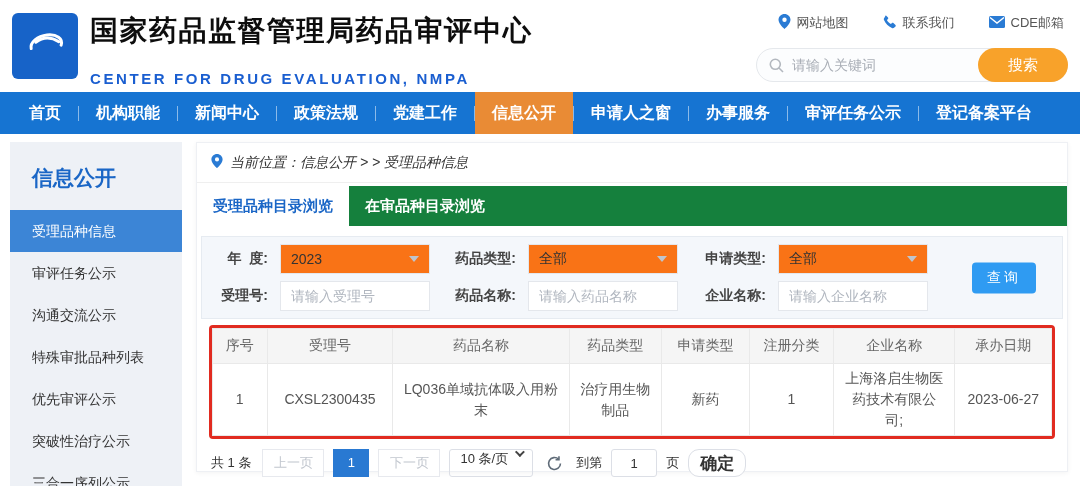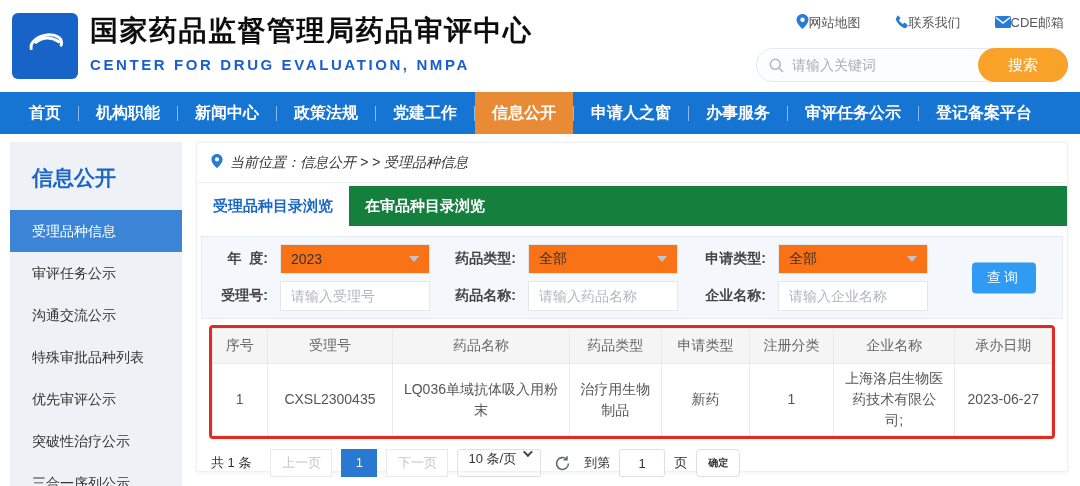--- a/index.html
+++ b/index.html
@@ -6,24 +6,24 @@
   html,body { width:1080px; height:486px; overflow:hidden; background:#fff;
     font-family:"Liberation Sans", sans-serif; }
   #app { position:relative; width:1080px; height:368px; background:#fff; }
 
   
   .header { position:absolute; top:0; left:0; right:0; height:92px; background:#fff; }
   .logo { position:absolute; left:12px; top:13px; width:66px; height:66px;
     background:#1763c8; border-radius:6px; display:flex; align-items:center; justify-content:center; }
   .titles { position:absolute; left:90px; top:14px; }
   .site-title { font-size:28px; font-weight:700; color:#0d0d0d; letter-spacing:1.5px; line-height:1.2; }
-  .site-sub { margin-top:8px; font-size:15px; font-weight:700; color:#1a5ed0; letter-spacing:2.6px; }
+  .site-sub { margin-top:22px; font-size:15px; font-weight:700; color:#1a5ed0; letter-spacing:2.6px; }
   .quicklinks { position:absolute; right:16px; top:14px; display:flex; gap:34px; align-items:center;
     font-size:13px; color:#555; }
-  .qlink { display:flex; align-items:center; cursor:pointer; }
+  .qlink { display:flex; align-items:center; gap:6px; cursor:pointer; }
   .searchbar { position:absolute; right:12px; top:48px; width:312px; height:34px;
     border:1px solid #e5e8ec; background:#fcfdfe; border-radius:17px; display:flex; align-items:center; }
   .searchbar .mag { margin:0 8px 0 12px; display:flex; }
   .search-input { flex:1; border:none; outline:none; background:transparent; font-size:14px; color:#333;
     font-family:"Liberation Sans", sans-serif; min-width:0; }
   .search-input::placeholder { color:#a9aeb6; }
   .search-btn { width:90px; height:34px; margin-right:-1px; border:none; border-radius:17px;
     background:#f8a22a; color:#fff; font-size:15px; cursor:pointer; flex:none; }
 
   
@@ -74,34 +74,34 @@
   table { width:100%; border-collapse:collapse; font-size:14px; color:#555; text-align:center;
     table-layout:fixed; }
   th { background:#f5f5f5; font-weight:400; color:#666; height:35px; border:1px solid #e9e9e9;
     padding:0 4px; }
   td { height:58px; border:1px solid #e9e9e9; padding:4px 10px; line-height:1.5; }
   .c-seq{width:6.5%} .c-no{width:15%} .c-name{width:21%} .c-dtype{width:11%}
   .c-atype{width:10.5%} .c-reg{width:10%} .c-comp{width:14.5%} .c-date{width:11.5%}
 
   
   .pagination { margin:10px 14px; display:flex; align-items:center; gap:9px; font-size:13px; color:#333; }
-  .pg-total { margin-right:10px; }
+  .pg-total { margin-right:2px; }
   .pg-btn { min-width:62px; height:28px; border:1px solid #e7e9ee; background:#fff; color:#c2c7cf;
     font-size:13px; text-align:center; line-height:26px; padding:0 8px; cursor:pointer; }
   .pg-num { width:36px; height:28px; border:none; background:#2979d2; color:#fff; font-size:13px;
     text-align:center; line-height:28px; cursor:pointer; }
   .pg-size { height:28px; border:1px solid #dcdfe6; border-radius:3px; padding:0 10px; display:flex;
     align-items:flex-start; gap:7px; cursor:pointer; color:#333; }
   .chev { width:7px; height:7px; border-right:2px solid #444; border-bottom:2px solid #444;
     transform:rotate(45deg) translateY(-2px); }
   .refresh { margin:0 4px; display:flex; cursor:pointer; }
   .goto-input { width:46px; height:28px; border:1px solid #dcdfe6; border-radius:3px; text-align:center;
     font-size:13px; color:#333; outline:none; font-family:"Liberation Sans", sans-serif; }
-  .confirm-btn { height:28px; padding:0 11px; border:1px solid #dcdfe6; border-radius:4px;
-    background:#fff; font-size:10px; font-weight:700; color:#333; cursor:pointer; }
+  .confirm-btn { height:28px; padding:0 11px; border:1px solid #dcdfe6; border-radius:11px;
+    background:#fff; font-size:17px; font-weight:700; color:#333; cursor:pointer; }
 </style>
 </head>
 <body>
 
 <div id="app">
 
   <div class="header">
     <div class="logo">
       <span>
         <svg width="46" height="46" viewBox="0 0 40 40">

